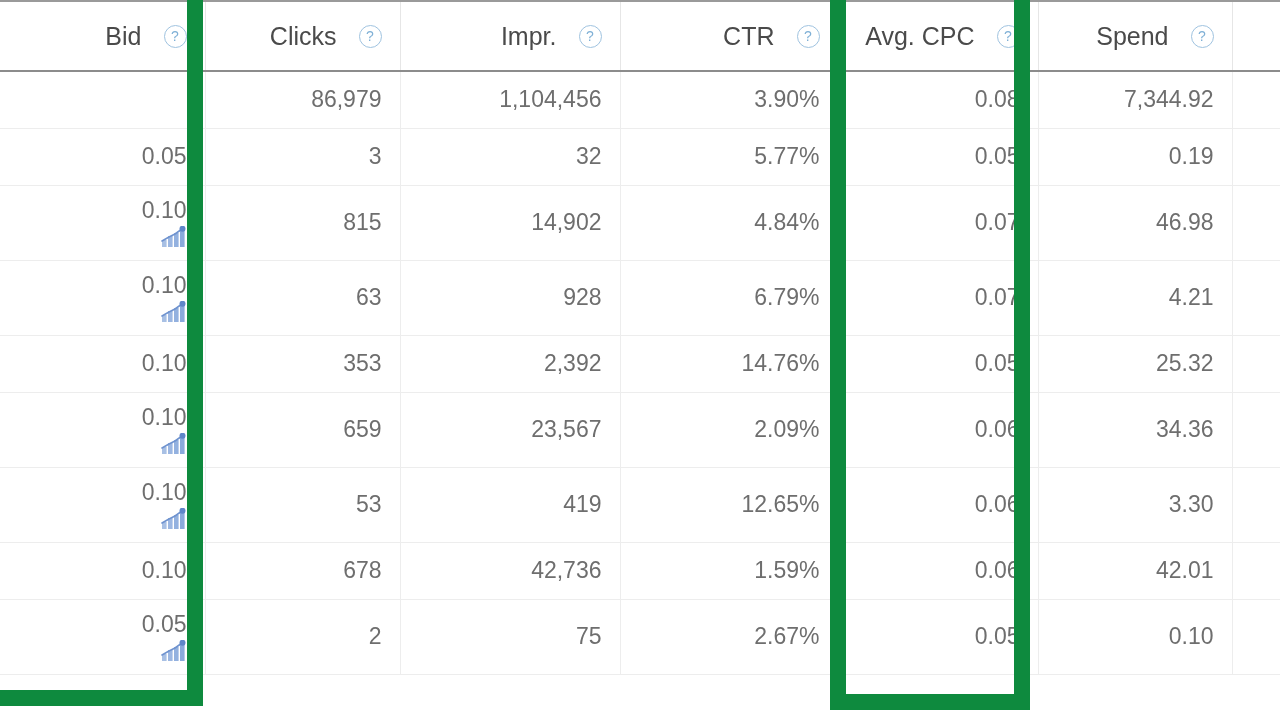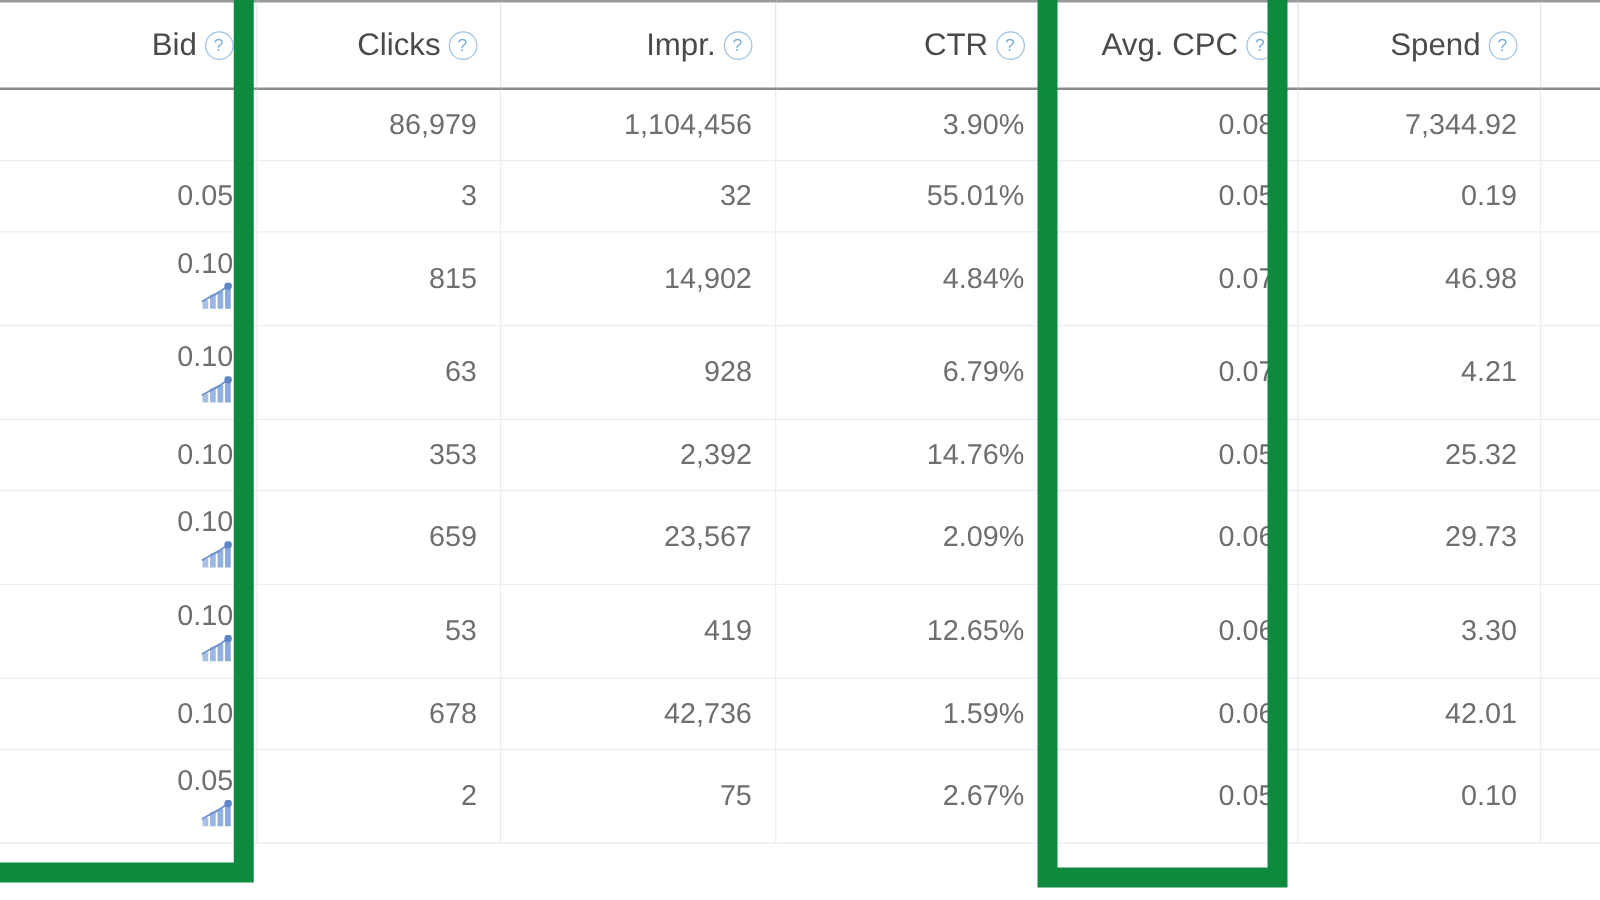--- a/index.html
+++ b/index.html
@@ -48,21 +48,21 @@
     border-right:1px solid #e6e6e6;
     white-space:nowrap;
   }
   thead th:last-child { border-right:none; }
   thead th.blank { border-top:2px solid #9a9a9a; }
 
   .thwrap {
     display:flex;
     align-items:center;
     justify-content:flex-end;
-    gap:6px;
+    gap:22px;
   }
   .hlabel { color:#4a4a4a; }
 
   .qmark {
     display:inline-flex;
     align-items:center;
     justify-content:center;
     width:23px; height:23px;
     border-radius:50%;
     border:1.6px solid #9fc3e0;
@@ -202,21 +202,21 @@
             <td></td>
           </tr>
           <tr class="r-short">
             <td>
               <span class="bidcell">
                 <span class="bidval">0.05</span>
               </span>
             </td>
             <td>3</td>
             <td>32</td>
-            <td>55.01%</td>
+            <td>5.77%</td>
             <td>0.05</td>
             <td>0.19</td>
             <td></td>
           </tr>
           <tr class="r-tall">
             <td>
               <span class="bidcell">
                 <span class="bidval">0.10</span>
                 <span>
                   <svg class="sparkline-icon" width="26" height="22" viewBox="0 0 26 22" aria-hidden="true">
@@ -286,21 +286,21 @@
                     <path d="M1 15 L8 11 L14 8 L21 3" stroke="#6f93cf" stroke-width="1.6" fill="none" stroke-linecap="round" stroke-linejoin="round"></path>
                     <circle cx="21.5" cy="2.7" r="3" fill="#5f86c9"></circle>
                   </svg>
                 </span>
               </span>
             </td>
             <td>659</td>
             <td>23,567</td>
             <td>2.09%</td>
             <td>0.06</td>
-            <td>29.73</td>
+            <td>34.36</td>
             <td></td>
           </tr>
           <tr class="r-tall">
             <td>
               <span class="bidcell">
                 <span class="bidval">0.10</span>
                 <span>
                   <svg class="sparkline-icon" width="26" height="22" viewBox="0 0 26 22" aria-hidden="true">
                     <rect x="1" y="14" width="4.6" height="7" fill="#a8c0e4"></rect>
                     <rect x="7" y="10" width="4.6" height="11" fill="#9cb7e2"></rect>

